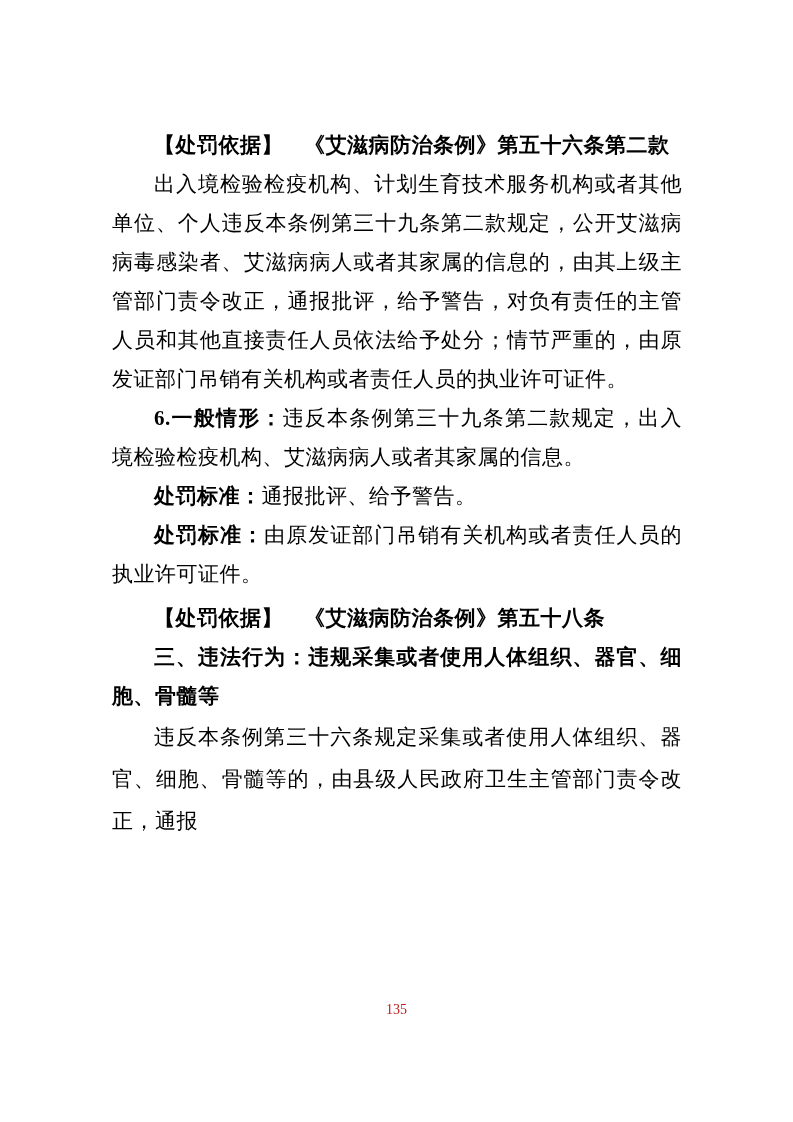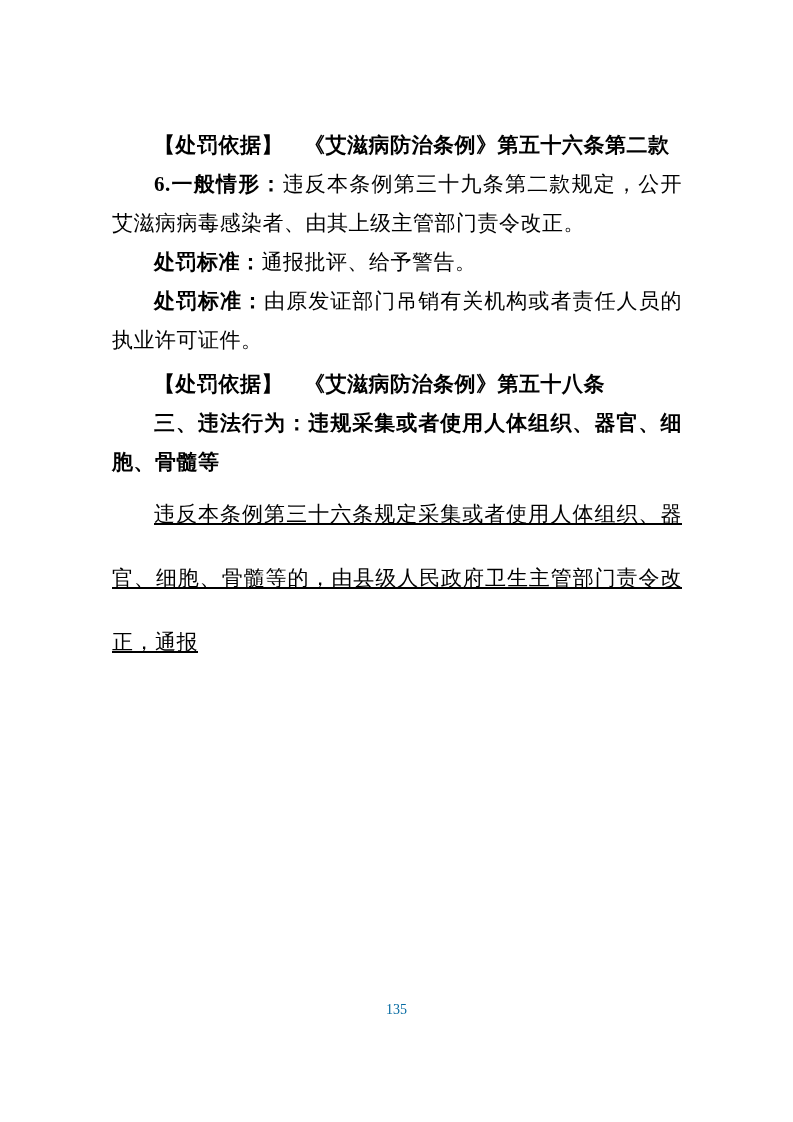--- a/index.html
+++ b/index.html
@@ -38,44 +38,44 @@
     font-weight: bold;
   }
   .h-bracket {
     margin-right: 1em;
     font-family: Liberation Serif, serif;
   }
   .heading3 {
     margin-top: 5px !important;
   }
   .loose {
-    line-height: 64px;
-    text-decoration: underline;
+    line-height: 42px;
   }
   .pagenum {
     position: absolute;
     left: 0;
     right: 0;
     top: 1002px;
     text-align: center;
     font-size: 14px;
-    color: #0369a1;
+    color: #b91c1c;
   }
 </style>
 </head>
 <body>
 
 <div class="page">
   <div class="content">
 
     <p class="bold"><span class="h-bracket">【处罚依据】</span><span>《艾滋病防治条例》第五十六条第二款</span></p>
 
+    <p>出入境检验检疫机构、计划生育技术服务机构或者其他单位、个人违反本条例第三十九条第二款规定，公开艾滋病病毒感染者、艾滋病病人或者其家属的信息的，由其上级主管部门责令改正，通报批评，给予警告，对负有责任的主管人员和其他直接责任人员依法给予处分；情节严重的，由原发证部门吊销有关机构或者责任人员的执业许可证件。</p>
 
 
-    <p><span class="bold">6.一般情形：</span><span>违反本条例第三十九条第二款规定，公开艾滋病病毒感染者、由其上级主管部门责令改正。</span></p>
+    <p><span class="bold">6.一般情形：</span><span>违反本条例第三十九条第二款规定，出入境检验检疫机构、艾滋病病人或者其家属的信息。</span></p>
 
     <p><span class="bold">处罚标准：</span><span>通报批评、给予警告。</span></p>
 
 
     <p><span class="bold">处罚标准：</span><span>由原发证部门吊销有关机构或者责任人员的执业许可证件。</span></p>
 
     <p class="bold heading3"><span class="h-bracket">【处罚依据】</span><span>《艾滋病防治条例》第五十八条</span></p>
 
     <p class="bold">三、违法行为：违规采集或者使用人体组织、器官、细胞、骨髓等</p>
 

